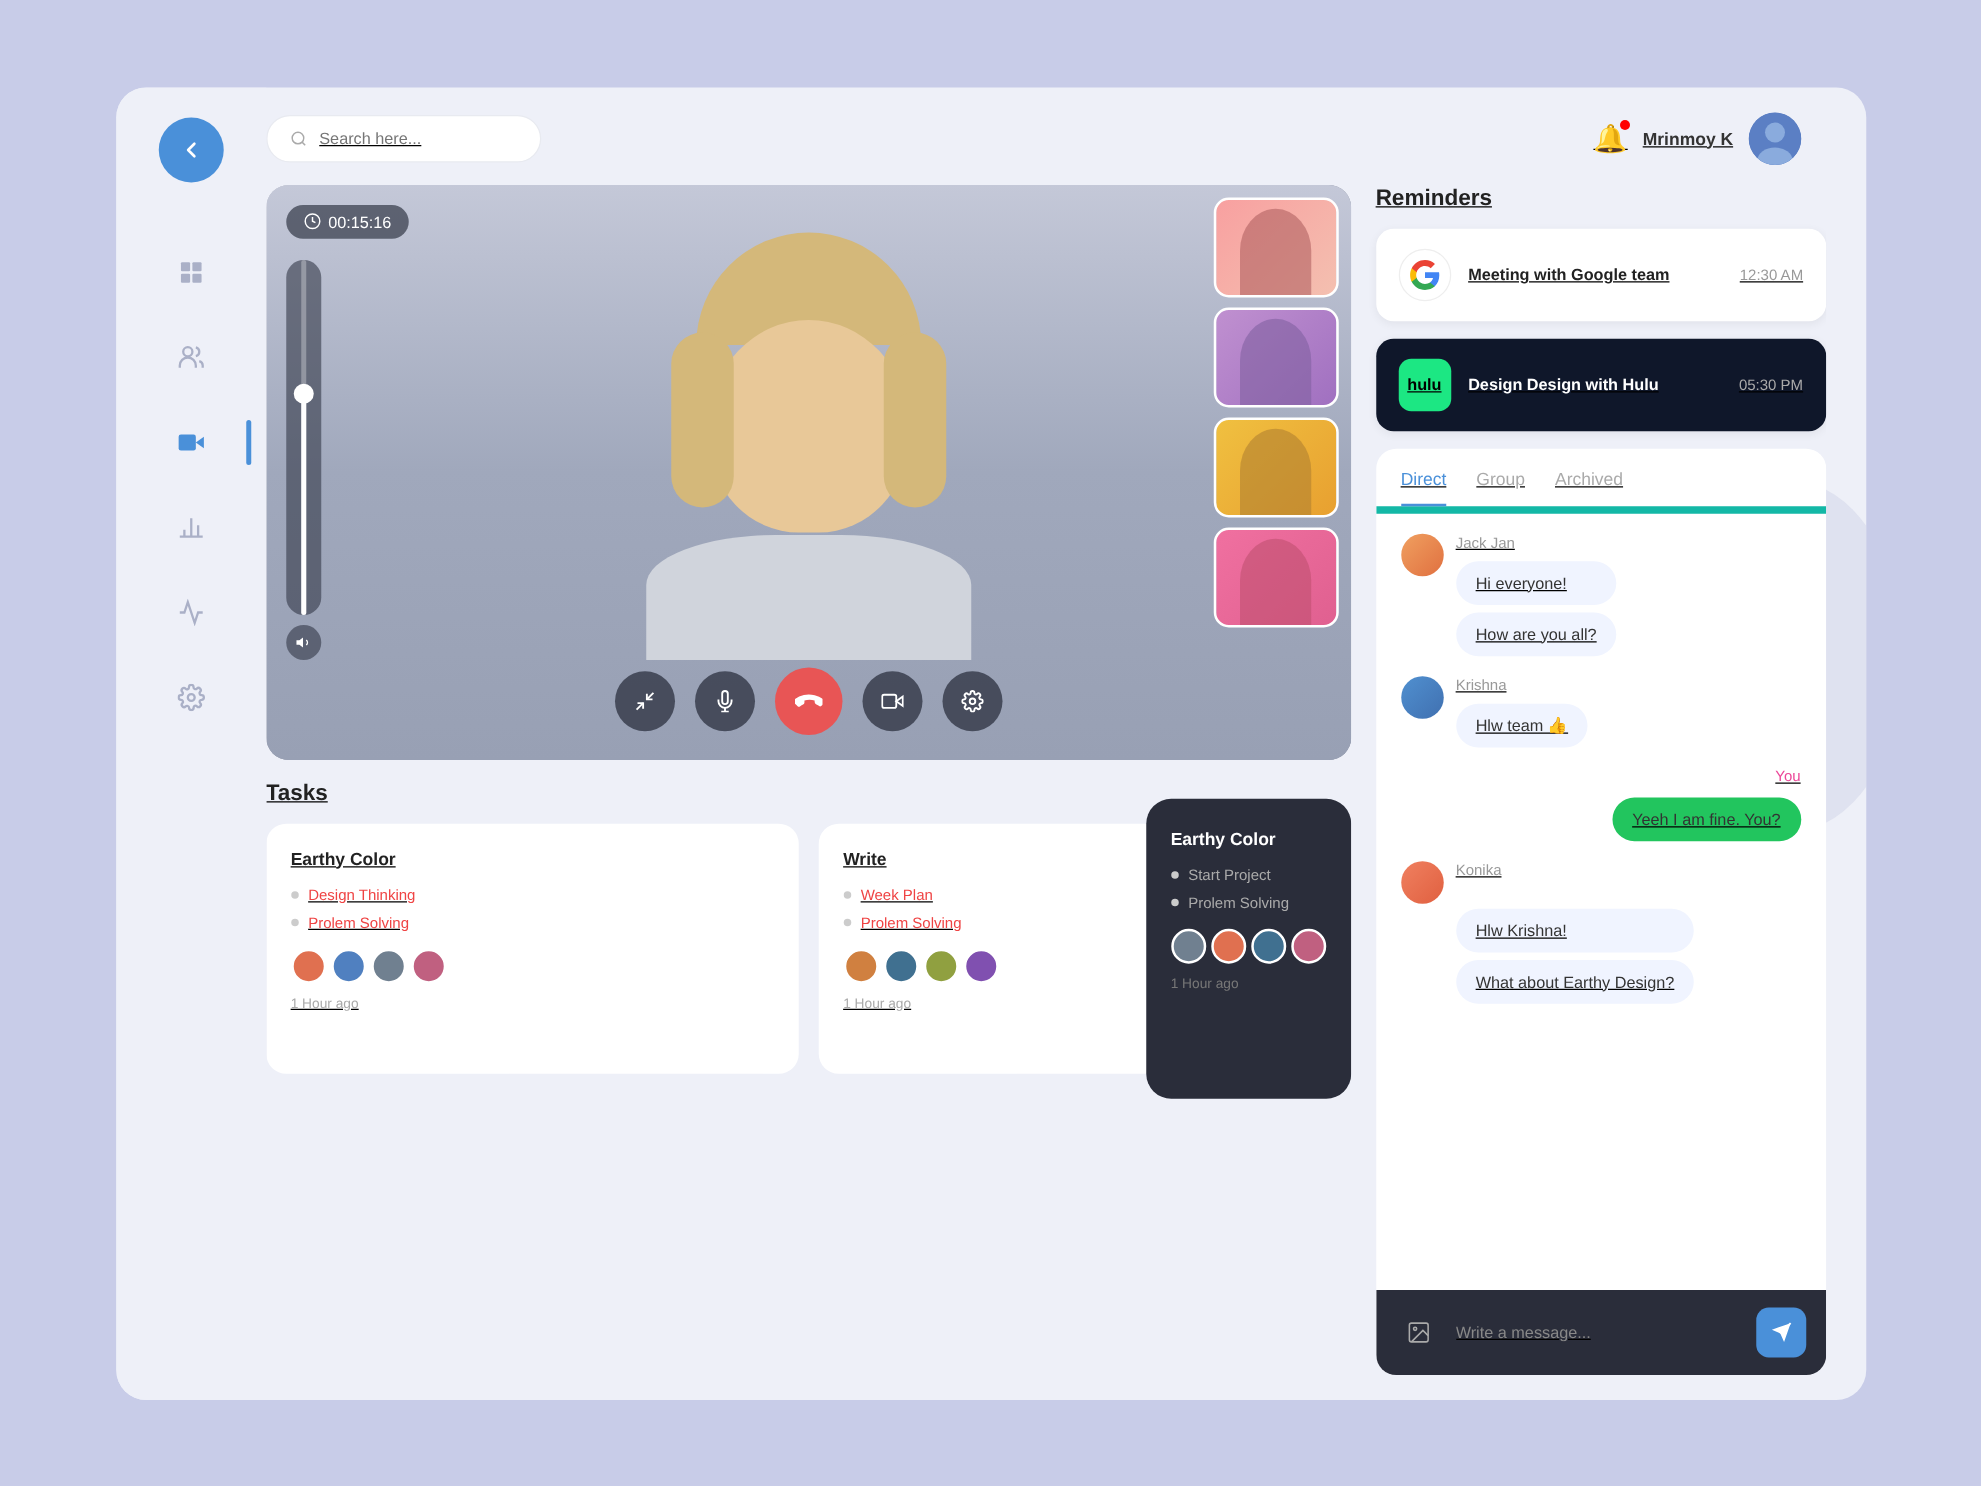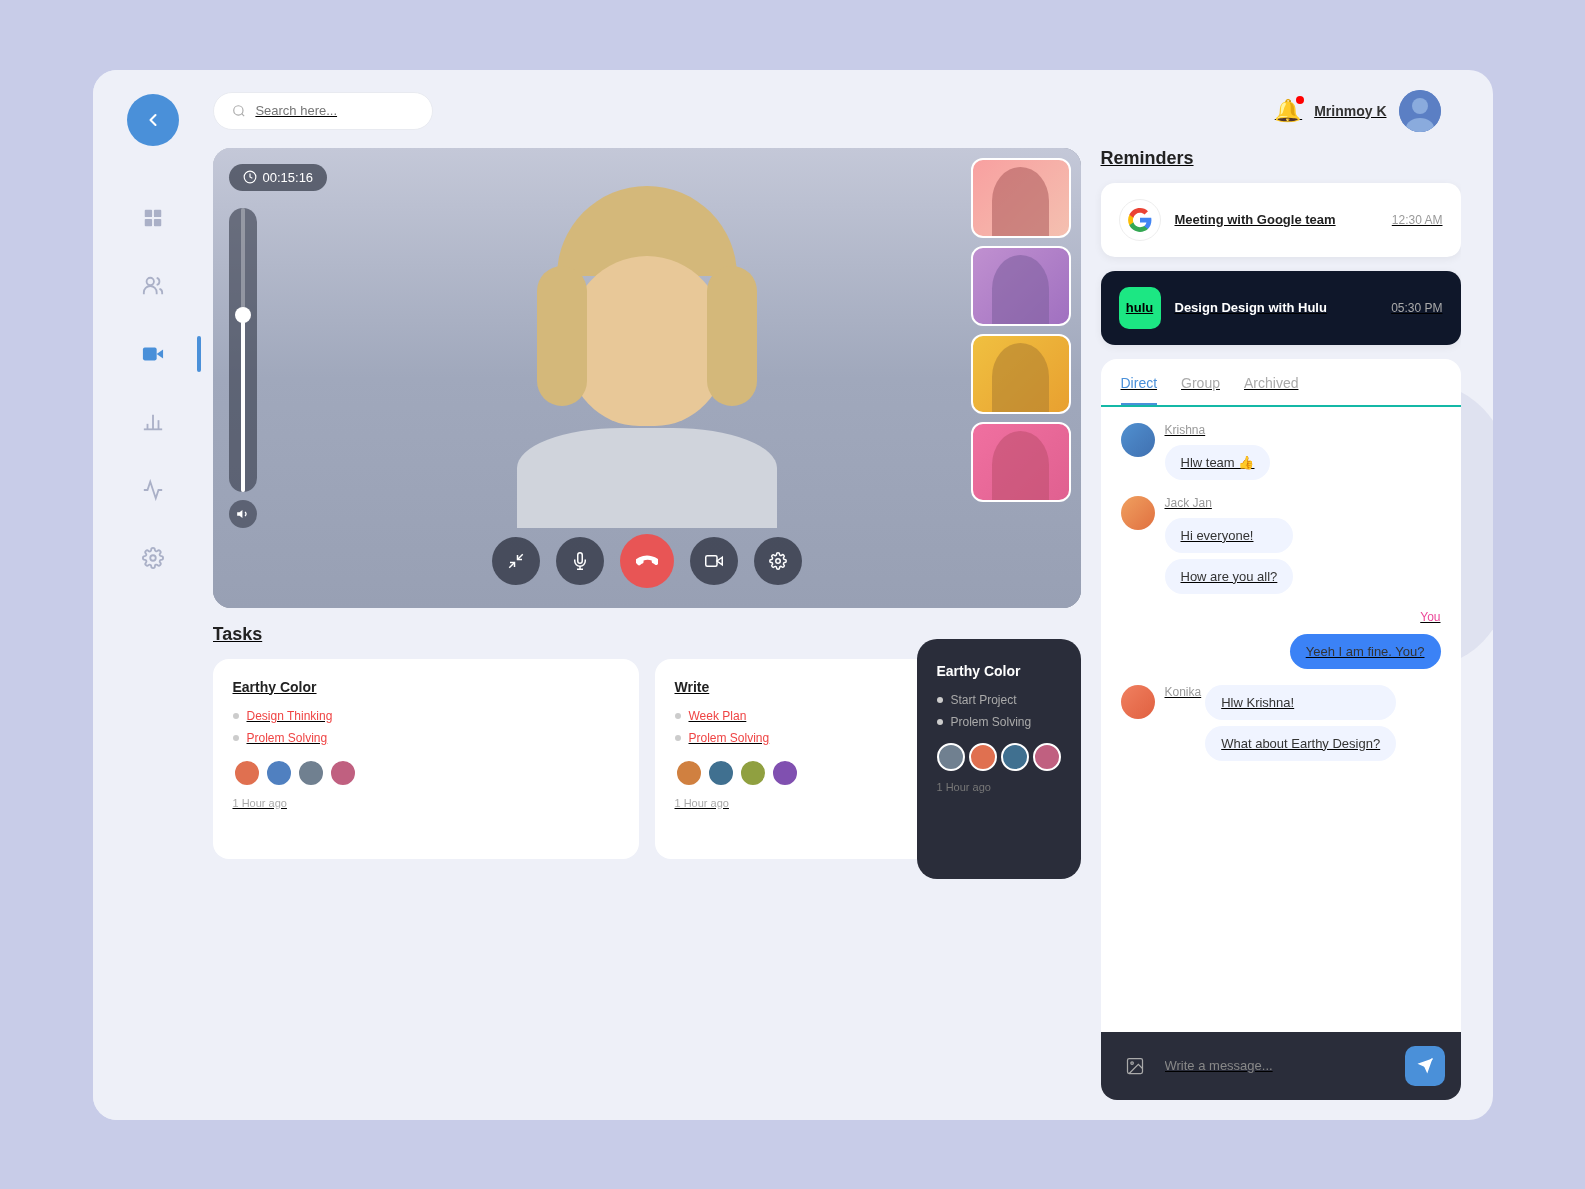--- a/index.html
+++ b/index.html
@@ -450,21 +450,21 @@
       display: flex;
       flex-direction: column;
       background: white;
       border-radius: 16px;
       overflow: hidden;
     }
     .chat-tabs {
       display: flex;
       gap: 24px;
       padding: 16px 20px 0;
-      border-bottom: 2px solid #14b8a6;
+      border-bottom: 6px solid #14b8a6;
     }
     .chat-tab {
       font-size: 14px;
       color: #aaa;
       padding-bottom: 12px;
       cursor: pointer;
       font-weight: 500;
     }
     .chat-tab.active {
       color: #4A90D9;
@@ -510,21 +510,21 @@
     .bubble {
       background: #f0f4ff;
       color: #333;
       padding: 10px 16px;
       border-radius: 18px;
       font-size: 13px;
       display: inline-block;
       max-width: 220px;
     }
     .bubble.you {
-      background: #3b82f6;
+      background: #22c55e;
       align-self: flex-end;
       margin-left: auto;
     }
     .you-label {
       text-align: right;
       font-size: 12px;
       color: #ec4899;
       margin-bottom: 4px;
     }
     .you-row {
@@ -871,52 +871,52 @@
           <div class="chat-tabs">
             <div class="chat-tab active">Direct</div>
             <div class="chat-tab">Group</div>
             <div class="chat-tab">Archived</div>
           </div>
 
           <div class="chat-messages">
 
             <div class="message-group">
               <div class="message-with-avatar">
-                <div class="msg-avatar msg-av2"></div>
-                <div style="display:flex;flex-direction:column;gap:4px;">
-                  <div class="message-sender">Krishna</div>
-                  <div class="message-bubbles">
-                    <span class="bubble">Hlw team 👍</span>
-                  </div>
-                </div>
-              </div>
-            </div>
-
-            <div class="message-group">
-              <div class="message-with-avatar">
                 <div class="msg-avatar msg-av1"></div>
                 <div style="display:flex;flex-direction:column;gap:4px;">
                   <div class="message-sender">Jack Jan</div>
                   <div class="message-bubbles">
                     <span class="bubble">Hi everyone!</span>
                     <span class="bubble">How are you all?</span>
                   </div>
                 </div>
               </div>
             </div>
 
+            <div class="message-group">
+              <div class="message-with-avatar">
+                <div class="msg-avatar msg-av2"></div>
+                <div style="display:flex;flex-direction:column;gap:4px;">
+                  <div class="message-sender">Krishna</div>
+                  <div class="message-bubbles">
+                    <span class="bubble">Hlw team 👍</span>
+                  </div>
+                </div>
+              </div>
+            </div>
+
             <div class="message-group you-row">
               <div class="you-label">You</div>
               <span class="bubble you">Yeeh I am fine. You?</span>
             </div>
 
             <div class="message-group">
               <div class="message-with-avatar">
                 <div class="msg-avatar msg-av3"></div>
-                <div style="display:flex;flex-direction:row;gap:4px;">
+                <div style="display:flex;flex-direction:column;gap:20px;">
                   <div class="message-sender">Konika</div>
                   <div class="message-bubbles">
                     <span class="bubble">Hlw Krishna!</span>
                     <span class="bubble">What about Earthy  Design?</span>
                   </div>
                 </div>
               </div>
             </div>
           </div>
 

